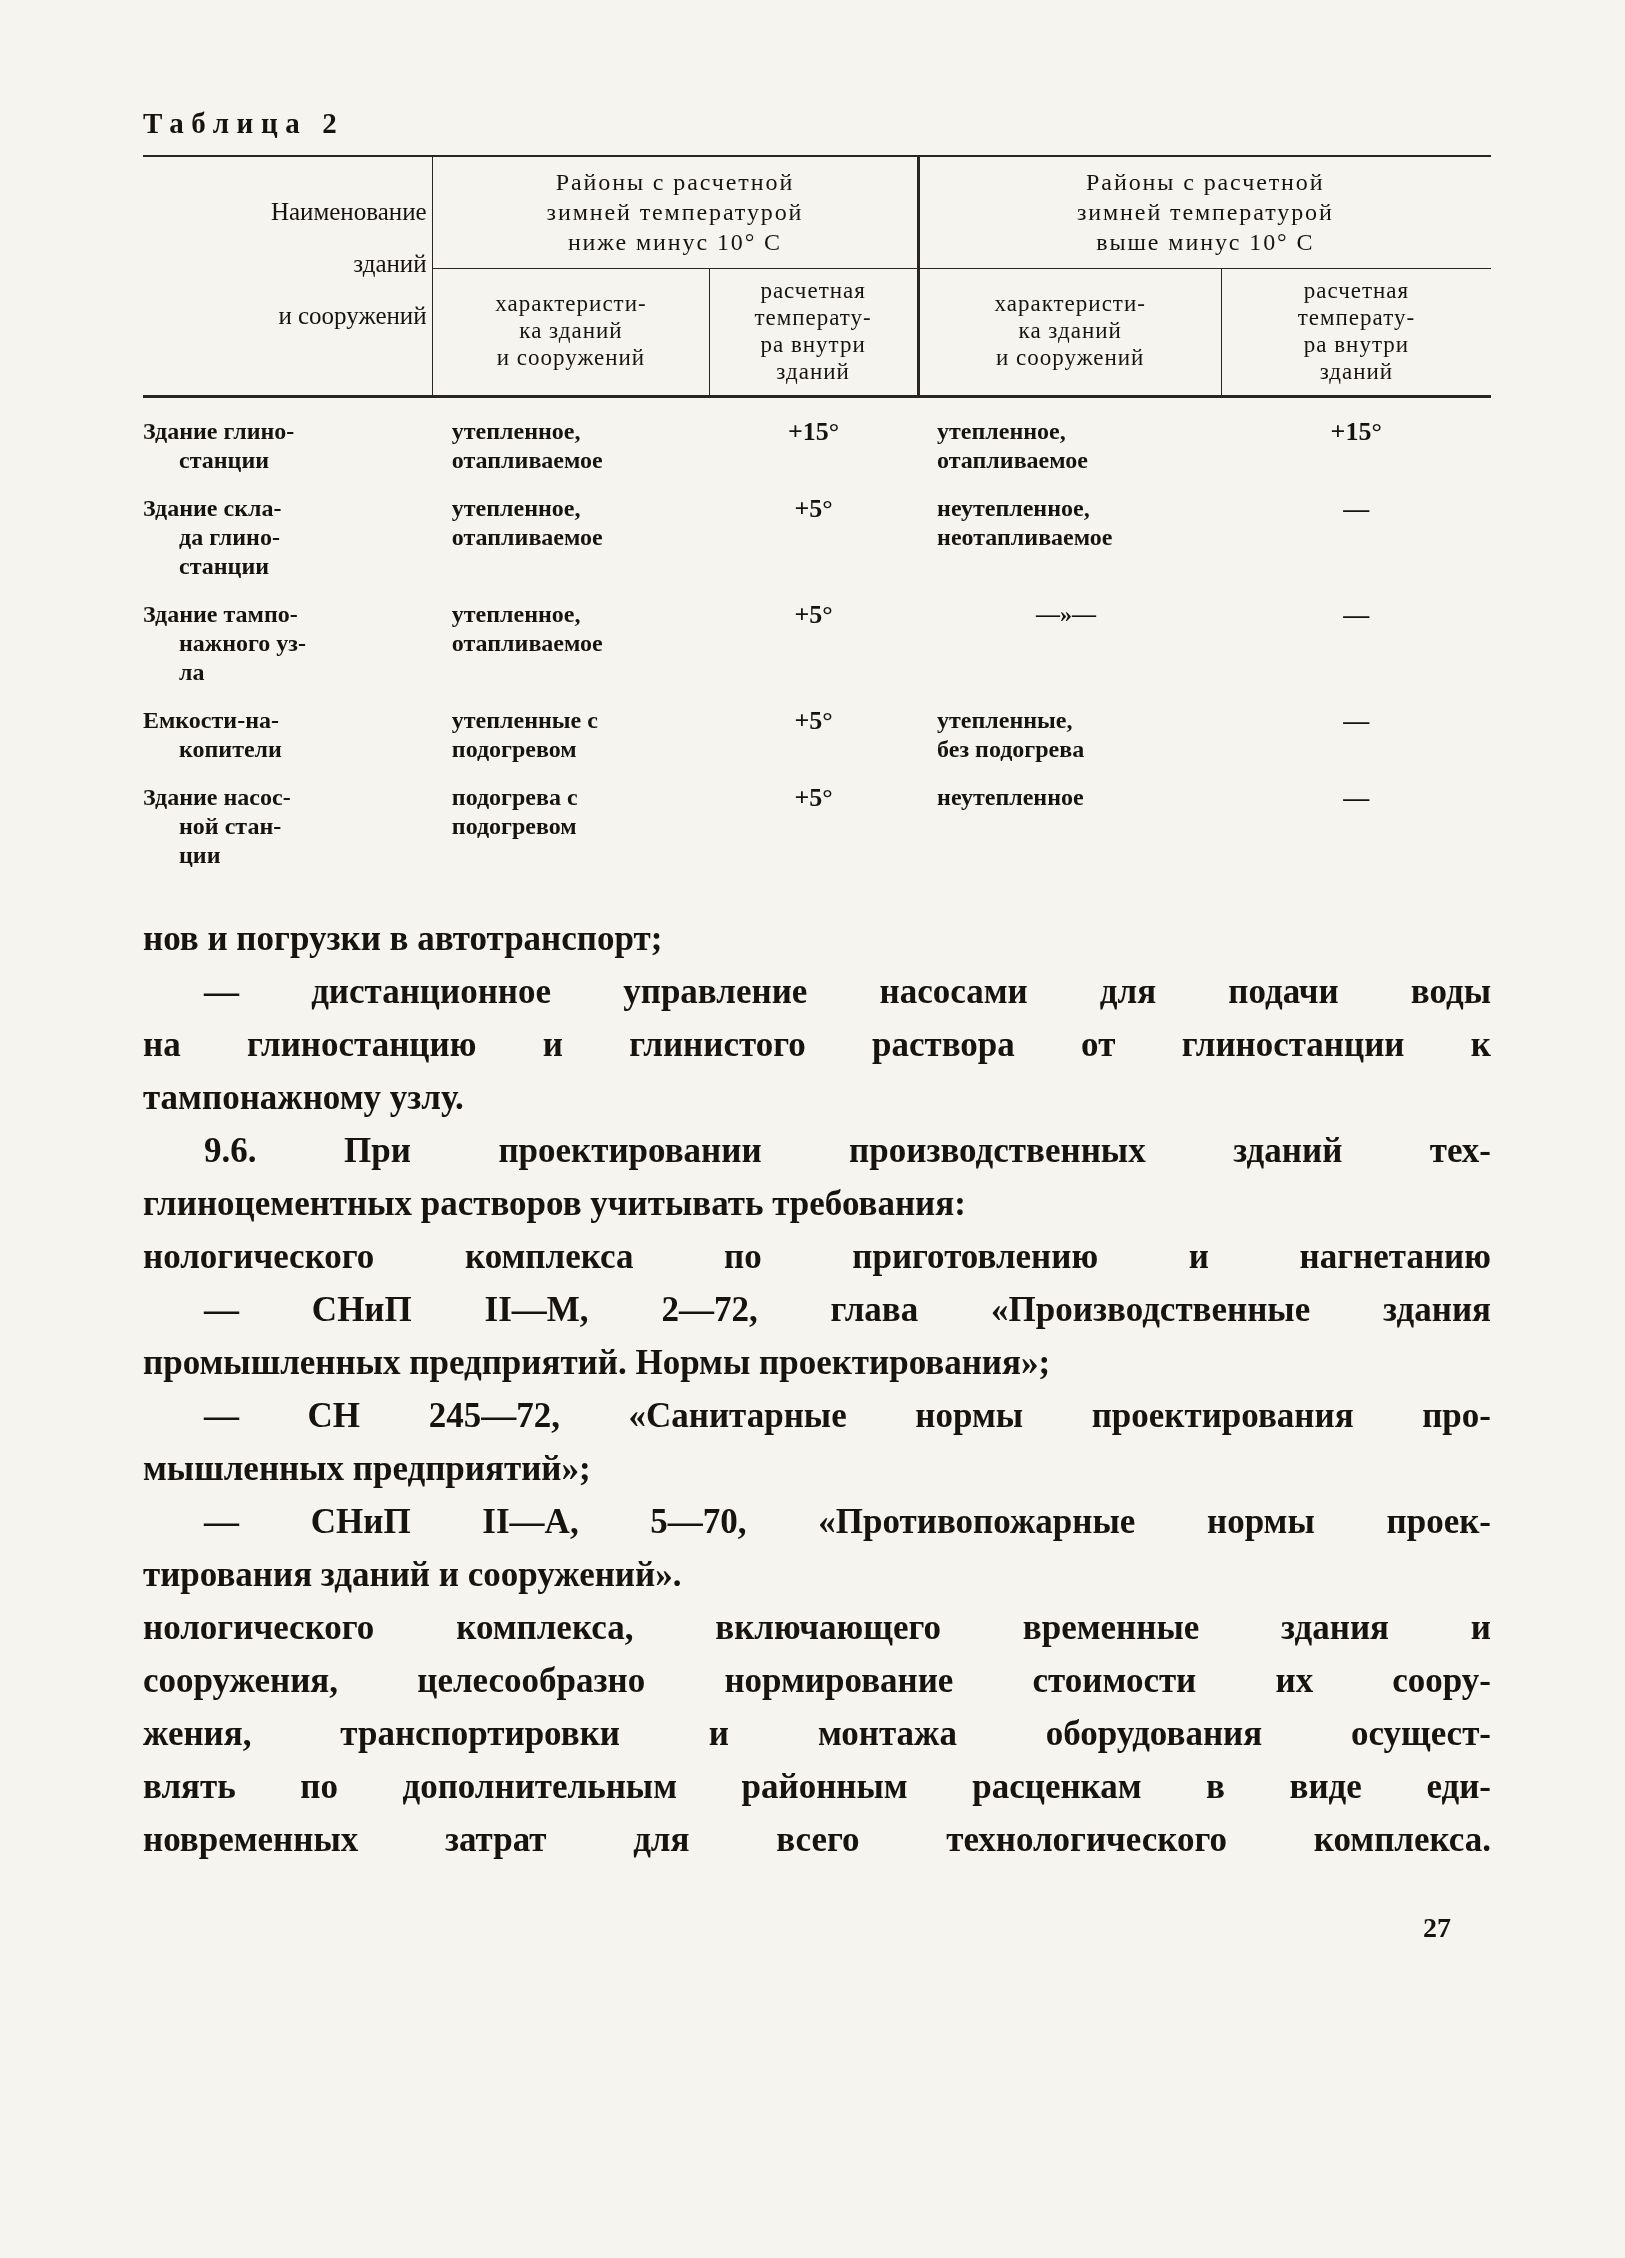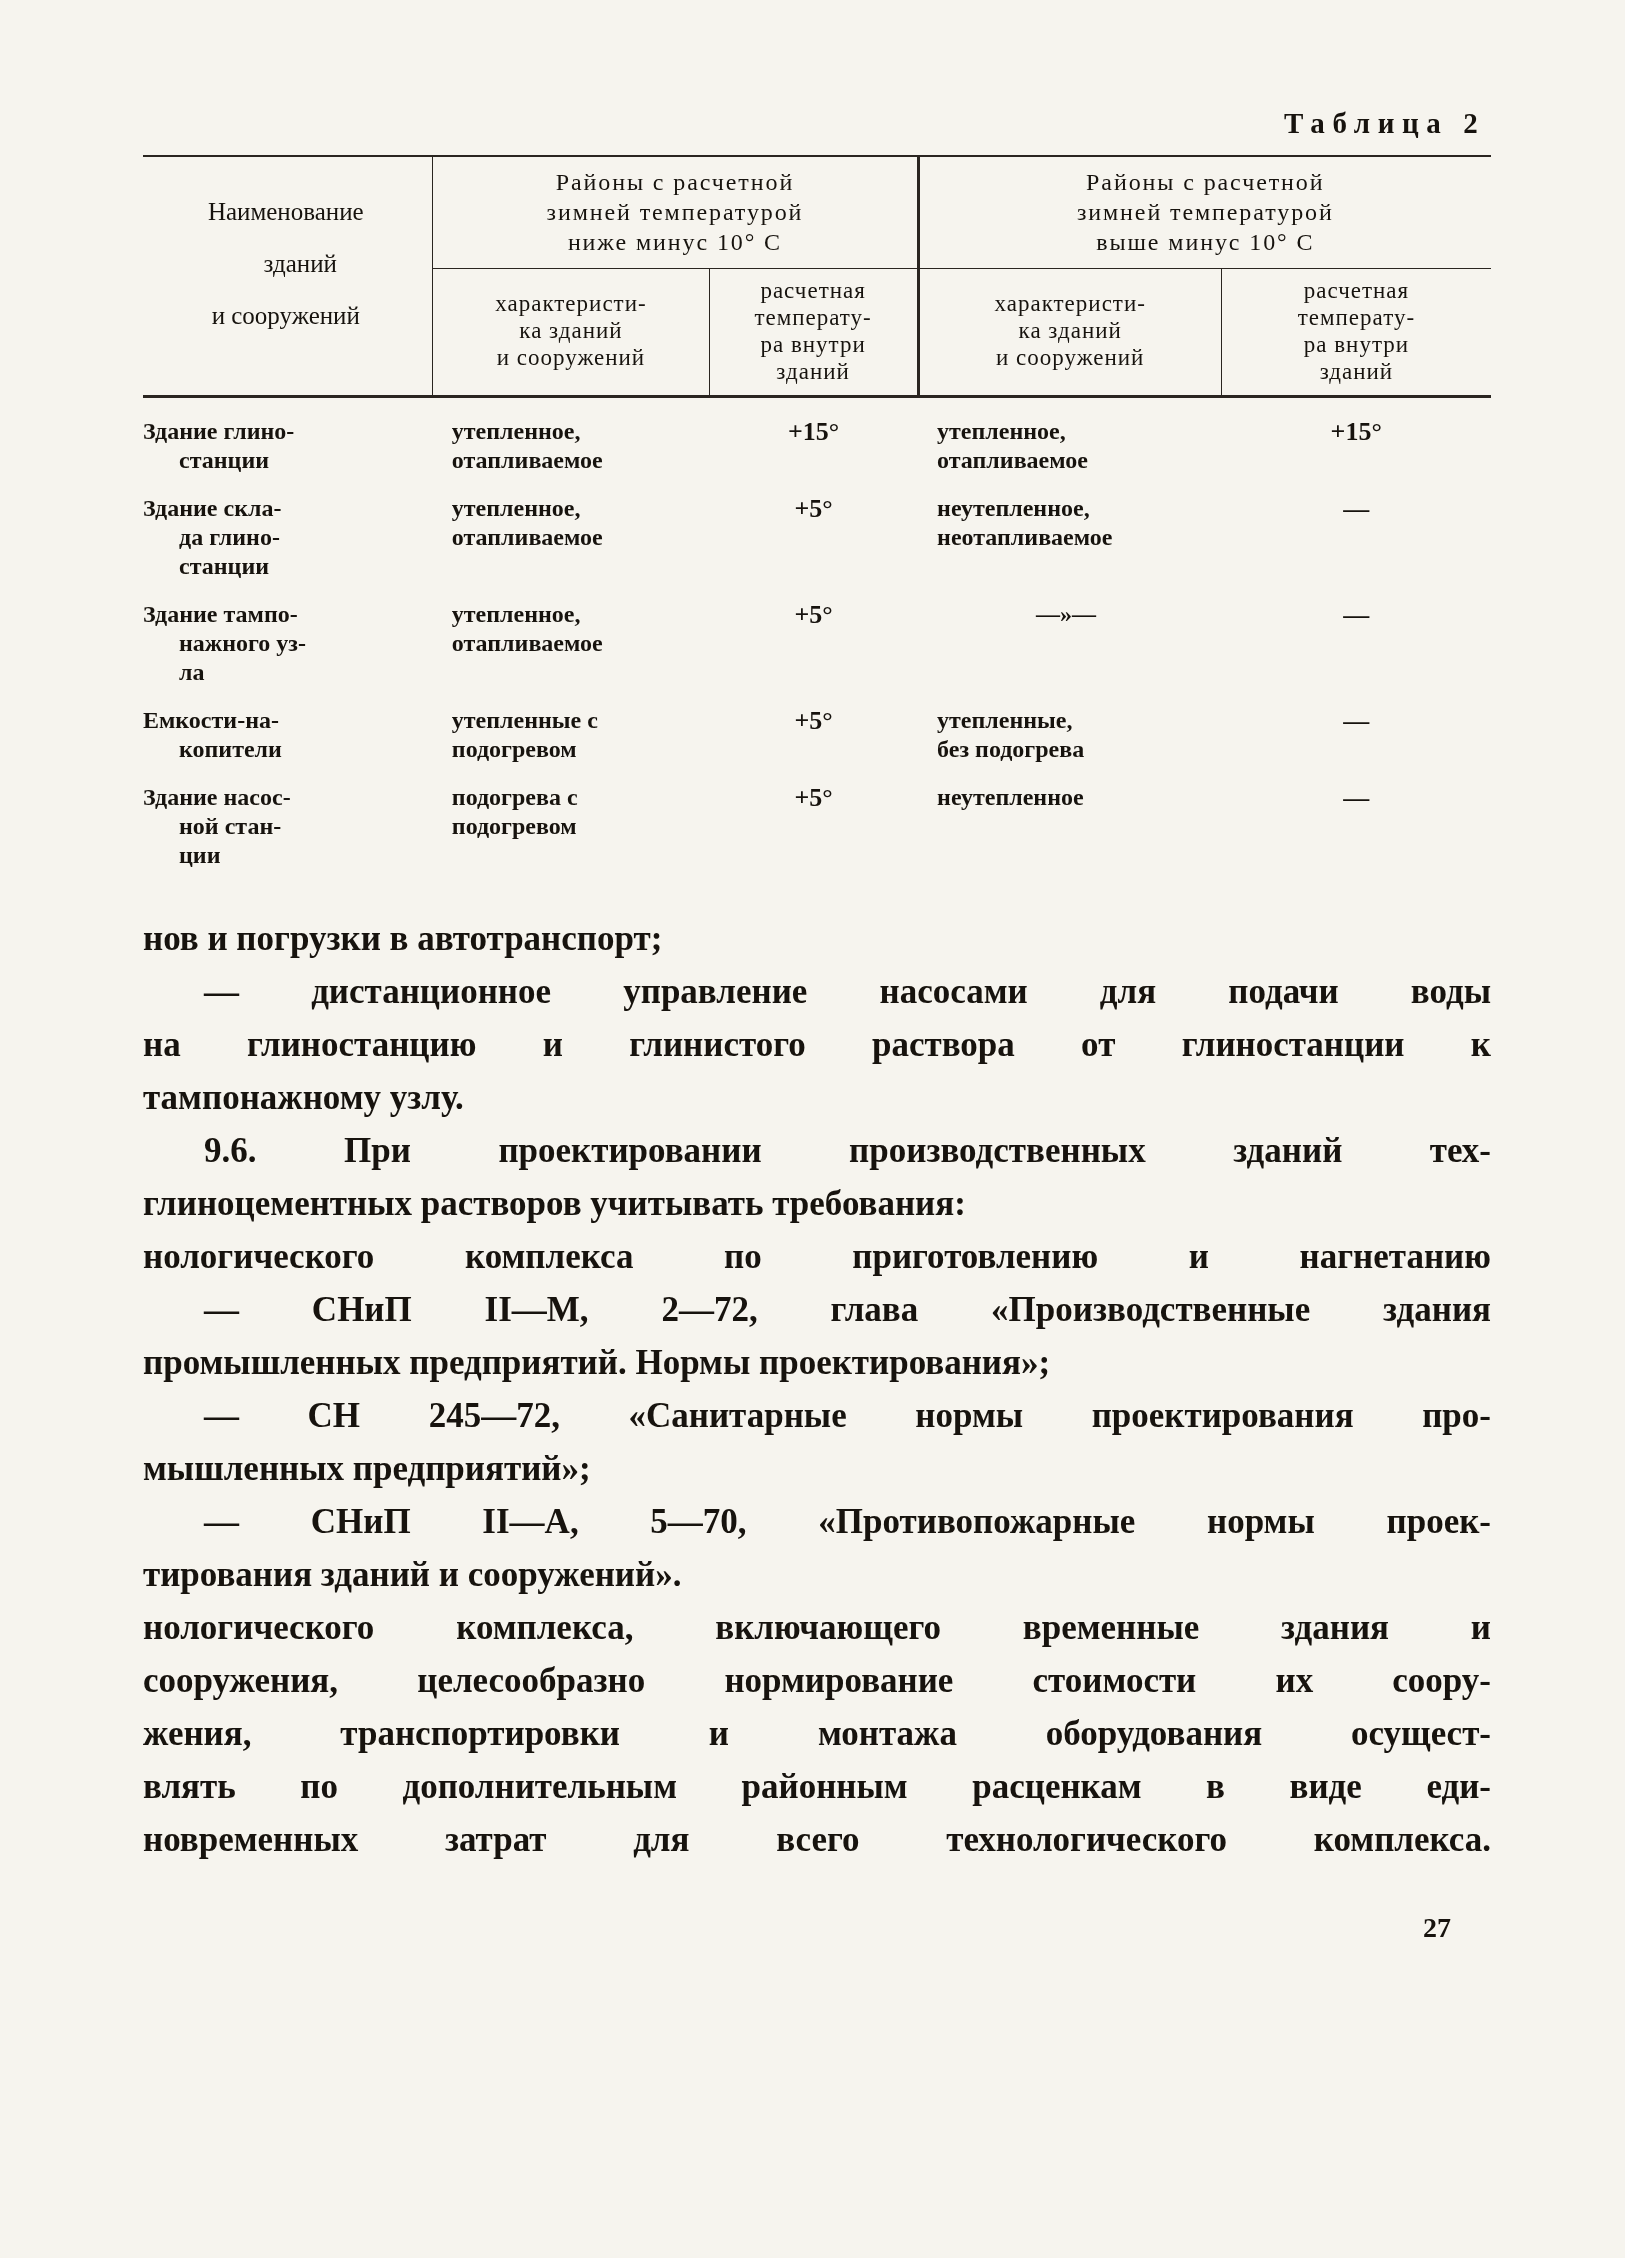--- a/index.html
+++ b/index.html
@@ -11,21 +11,20 @@
     font-weight: 700;
   }
   .page {
     position: absolute;
     left: 143px; top: 107px;
     width: 1348px;
   }
 
   
   .caption {
-    text-align: right;
     font-size: 29px;
     letter-spacing: 7.6px;
     padding-right: 5.7px;
     margin-bottom: 15.3px;
   }
 
   
   table.t2 {
     width: 100%;
     border-collapse: collapse;
@@ -35,21 +34,21 @@
   col.c-name  { width: 21.5%; }
   col.c-char1 { width: 20.5%; }
   col.c-temp1 { width: 15.5%; }
   col.c-char2 { width: 22.5%; }
   col.c-temp2 { width: 20%; }
 
   th { font-weight: 400; }
 
   th.name-h {
     vertical-align: top;
-    text-align: center;
+    text-align: right;
     border-right: 1.9px solid #2a2520;
     border-bottom: 3.8px solid #2a2520;
     font-size: 25px;
     padding: 40px 5.7px 0 1.9px;
     line-height: 29px;
   }
   th.name-h div { margin-bottom: 23px; }
   th.name-h div.nh-mid { padding-left: 29px; }
 
   th.group {

